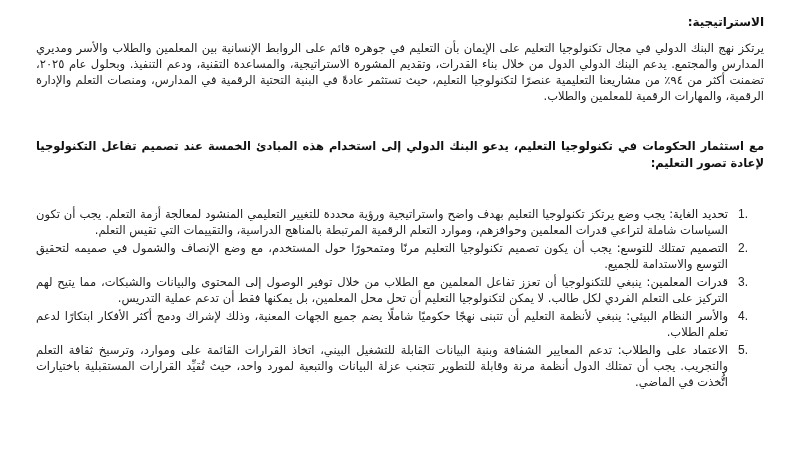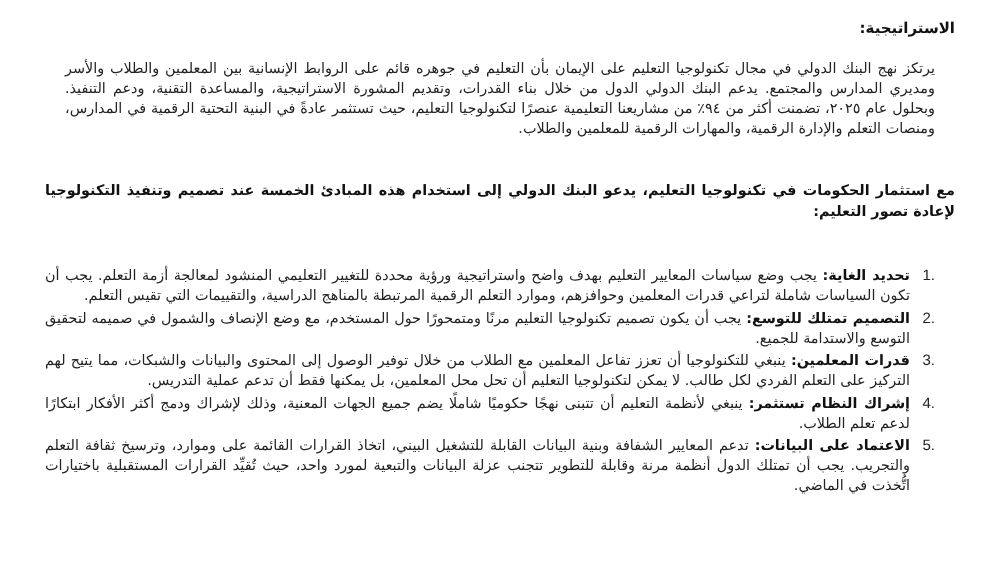--- a/index.html
+++ b/index.html
@@ -26,21 +26,21 @@
       font-weight: bold;
       font-size: 12px;
       line-height: 16px;
       margin: 4px 0 10px 0;
       color: #111;
     }
     .para {
       font-size: 11.5px;
       line-height: 16px;
       text-align: justify;
-      margin: 16px;
+      margin: 0;
       color: #222;
     }
     .lead {
       font-weight: bold;
       font-size: 11.5px;
       line-height: 17px;
       text-align: justify;
       margin: 34px 0 0 0;
       color: #111;
     }
@@ -62,51 +62,51 @@
       right: -36px;
       top: 0;
       width: 26px;
       direction: ltr;
       text-align: left;
       font-family: "Liberation Sans", sans-serif;
       font-size: 12px;
       color: #222;
     }
     .term {
-      font-weight: bold;
+      font-weight: normal;
       color: #111;
     }
   </style>
 </head>
 <body>
 
 <div class="page">
 
   <div class="heading">الاستراتيجية:</div>
 
   <p class="para">يرتكز نهج البنك الدولي في مجال تكنولوجيا التعليم على الإيمان بأن التعليم في جوهره قائم على الروابط الإنسانية بين المعلمين والطلاب والأسر ومديري المدارس والمجتمع. يدعم البنك الدولي الدول من خلال بناء القدرات، وتقديم المشورة الاستراتيجية، والمساعدة التقنية، ودعم التنفيذ. وبحلول عام ٢٠٢٥، تضمنت أكثر من ٩٤٪ من مشاريعنا التعليمية عنصرًا لتكنولوجيا التعليم، حيث تستثمر عادةً في البنية التحتية الرقمية في المدارس، ومنصات التعلم والإدارة الرقمية، والمهارات الرقمية للمعلمين والطلاب.</p>
 
-  <p class="lead">مع استثمار الحكومات في تكنولوجيا التعليم، يدعو البنك الدولي إلى استخدام هذه المبادئ الخمسة عند تصميم وتنفيذ التكنولوجيا لإعادة تصور التعليم:</p>
+  <p class="lead">مع استثمار الحكومات في تكنولوجيا التعليم، يدعو البنك الدولي إلى استخدام هذه المبادئ الخمسة عند تصميم تفاعل التكنولوجيا لإعادة تصور التعليم:</p>
 
   <ol class="principles">
     <li>
       <span class="num">1.</span>
-      <span class="term">تحديد الغاية:</span><span> يجب وضع سياسات المعايير التعليم بهدف واضح واستراتيجية ورؤية محددة للتغيير التعليمي المنشود لمعالجة أزمة التعلم. يجب أن تكون السياسات شاملة لتراعي قدرات المعلمين وحوافزهم، وموارد التعلم الرقمية المرتبطة بالمناهج الدراسية، والتقييمات التي تقيس التعلم.</span>
+      <span class="term">تحديد الغاية:</span><span> يجب وضع يرتكز تكنولوجيا التعليم بهدف واضح واستراتيجية ورؤية محددة للتغيير التعليمي المنشود لمعالجة أزمة التعلم. يجب أن تكون السياسات شاملة لتراعي قدرات المعلمين وحوافزهم، وموارد التعلم الرقمية المرتبطة بالمناهج الدراسية، والتقييمات التي تقيس التعلم.</span>
     </li>
     <li>
       <span class="num">2.</span>
       <span class="term">التصميم تمتلك للتوسع:</span><span> يجب أن يكون تصميم تكنولوجيا التعليم مرنًا ومتمحورًا حول المستخدم، مع وضع الإنصاف والشمول في صميمه لتحقيق التوسع والاستدامة للجميع.</span>
     </li>
     <li>
       <span class="num">3.</span>
       <span class="term">قدرات المعلمين:</span><span> ينبغي للتكنولوجيا أن تعزز تفاعل المعلمين مع الطلاب من خلال توفير الوصول إلى المحتوى والبيانات والشبكات، مما يتيح لهم التركيز على التعلم الفردي لكل طالب. لا يمكن لتكنولوجيا التعليم أن تحل محل المعلمين، بل يمكنها فقط أن تدعم عملية التدريس.</span>
     </li>
     <li>
       <span class="num">4.</span>
-      <span class="term">إشراك النظام تستثمر:</span><span> ينبغي لأنظمة التعليم أن تتبنى نهجًا حكوميًا شاملًا يضم جميع الجهات المعنية، وذلك لإشراك ودمج أكثر الأفكار ابتكارًا لدعم تعلم الطلاب.</span>
+      <span class="term">والأسر النظام البيئي:</span><span> ينبغي لأنظمة التعليم أن تتبنى نهجًا حكوميًا شاملًا يضم جميع الجهات المعنية، وذلك لإشراك ودمج أكثر الأفكار ابتكارًا لدعم تعلم الطلاب.</span>
     </li>
     <li>
       <span class="num">5.</span>
-      <span class="term">الاعتماد على البيانات:</span><span> تدعم المعايير الشفافة وبنية البيانات القابلة للتشغيل البيني، اتخاذ القرارات القائمة على وموارد، وترسيخ ثقافة التعلم والتجريب. يجب أن تمتلك الدول أنظمة مرنة وقابلة للتطوير تتجنب عزلة البيانات والتبعية لمورد واحد، حيث تُقيِّد القرارات المستقبلية باختيارات اتُّخذت في الماضي.</span>
+      <span class="term">الاعتماد على والطلاب:</span><span> تدعم المعايير الشفافة وبنية البيانات القابلة للتشغيل البيني، اتخاذ القرارات القائمة على وموارد، وترسيخ ثقافة التعلم والتجريب. يجب أن تمتلك الدول أنظمة مرنة وقابلة للتطوير تتجنب عزلة البيانات والتبعية لمورد واحد، حيث تُقيِّد القرارات المستقبلية باختيارات اتُّخذت في الماضي.</span>
     </li>
   </ol>
 
 </div>
 
 </body></html>

